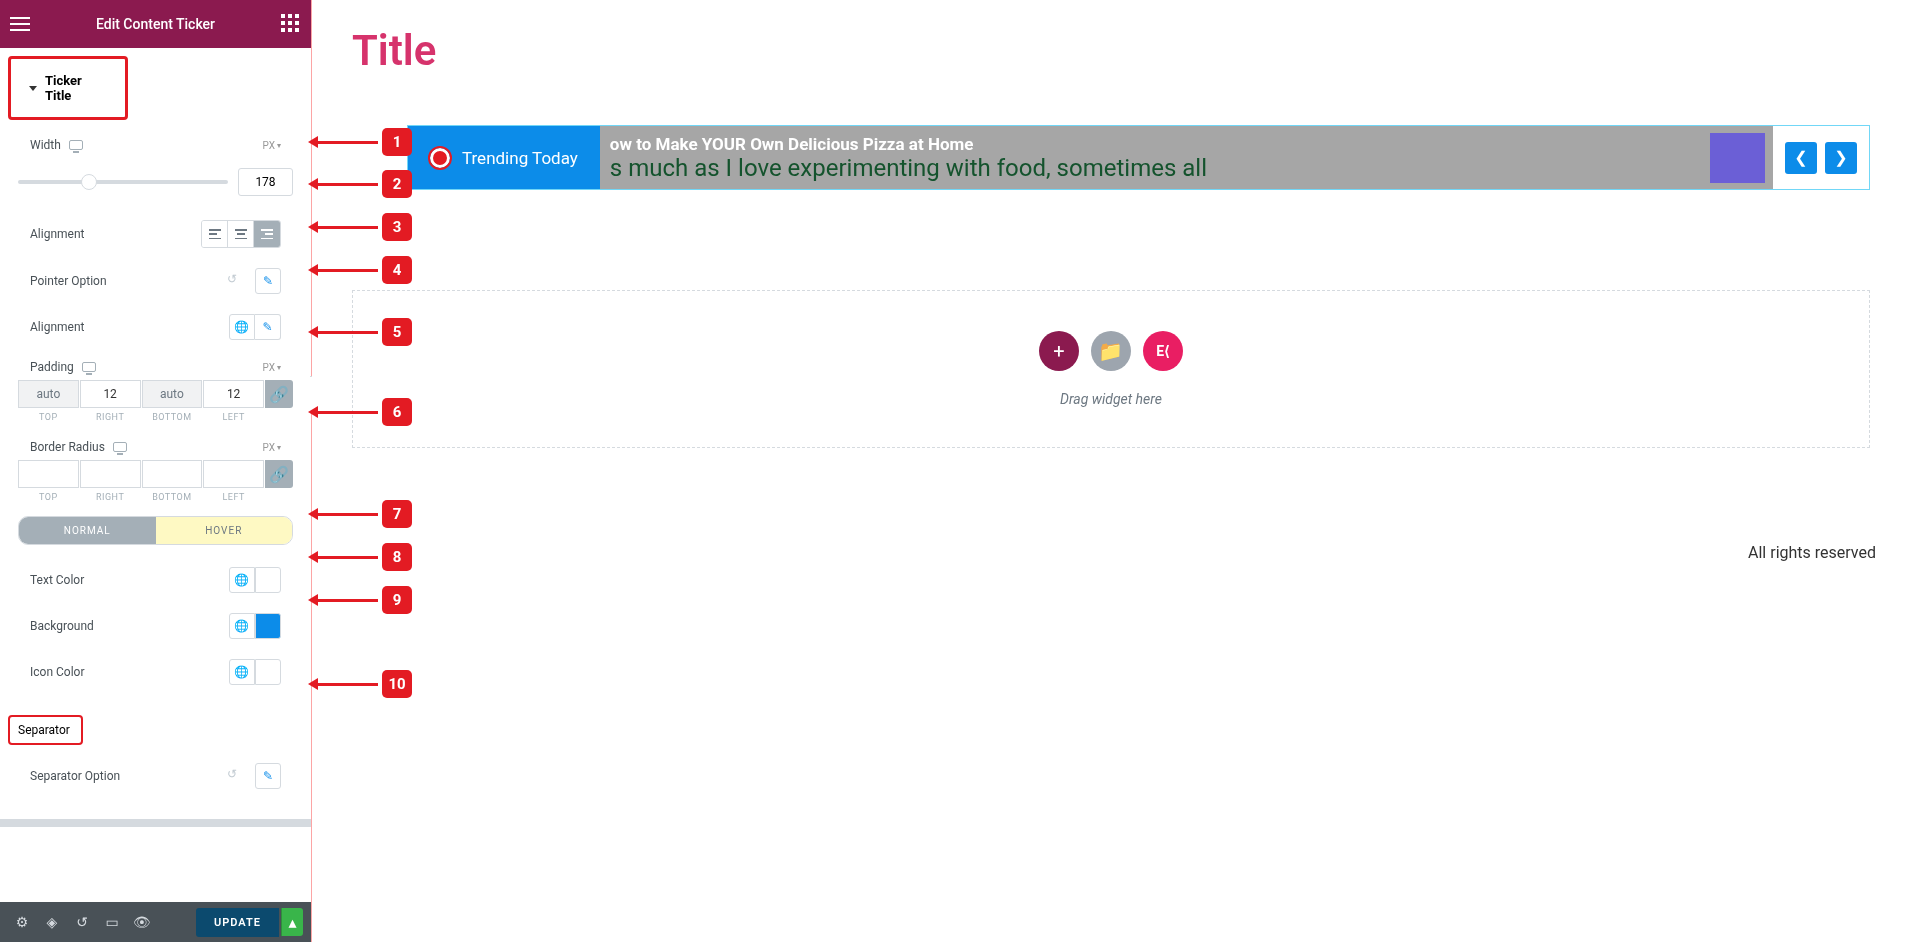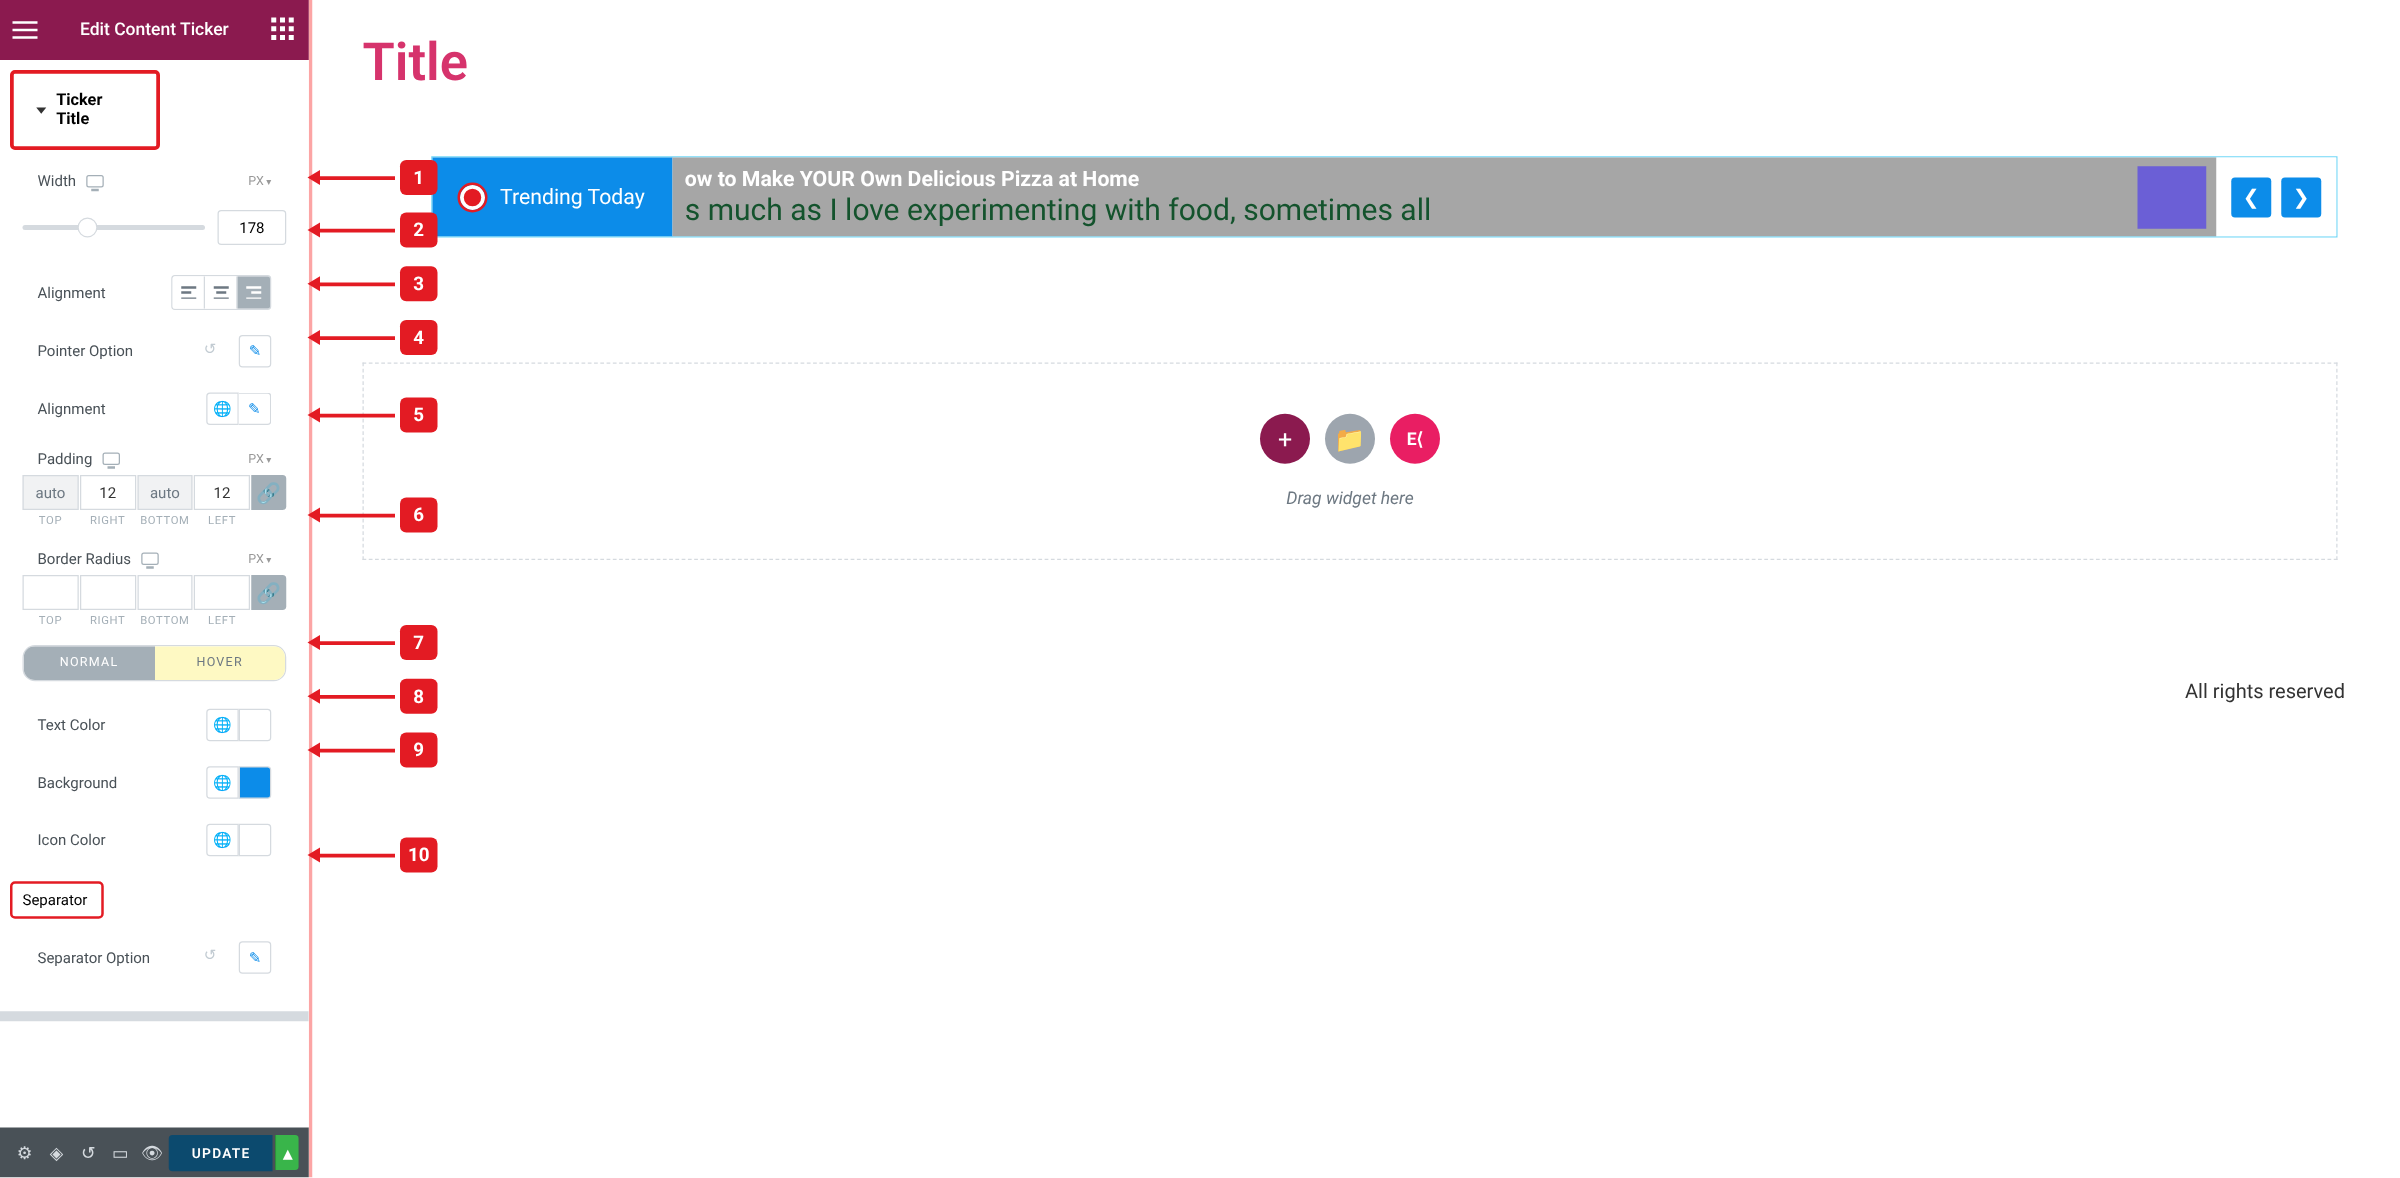--- a/index.html
+++ b/index.html
@@ -1,17 +1,17 @@
 <!DOCTYPE html>
 <html><head>
 <meta charset="utf-8">
 <style>
 *{box-sizing:border-box;margin:0;padding:0;font-family:-apple-system,BlinkMacSystemFont,"Segoe UI",Roboto,sans-serif}
 body{display:flex;height:942px;width:1920px;overflow:hidden;background:#fff}
-.sidebar{width:250px;background:#fff;display:flex;flex-direction:column;border-right:3px solid #fca5a5}
+.sidebar{width:312px;background:#fff;display:flex;flex-direction:column;border-right:1px solid #fca5a5}
 .sidebar-header{background:#8b1a4f;color:#fff;height:48px;display:flex;align-items:center;justify-content:space-between;padding:0 10px}
 .sidebar-header .hamburger{width:20px;height:14px;display:flex;flex-direction:column;justify-content:space-between;cursor:pointer}
 .sidebar-header .hamburger span{height:2px;background:#fff}
 .sidebar-header .title{font-size:14px;font-weight:500}
 .sidebar-header .apps{width:20px;height:20px;display:grid;grid-template-columns:repeat(3,4px);grid-template-rows:repeat(3,4px);gap:3px;cursor:pointer}
 .sidebar-header .apps span{background:#fff}
 .panel{flex:1;overflow-y:auto;background:#fff}
 .section-header{display:flex;align-items:center;gap:8px;padding:14px 18px;border:3px solid #e31b23;border-radius:4px;margin:8px;width:120px;font-weight:700;font-size:13px;cursor:pointer}
 .section-header.small{width:75px;padding:6px 8px;font-weight:400;font-size:12px;border-width:2px}
 .caret{width:0;height:0;border-left:4px solid transparent;border-right:4px solid transparent;border-top:5px solid #333}
@@ -248,21 +248,21 @@
     </div>
 
     <div class="control-row">
       <span>Icon Color</span>
       <div class="right" style="gap:0">
         <div class="globe-btn" style="border-radius:3px 0 0 3px">🌐</div>
         <div class="color-swatch" style="background:#fff"></div>
       </div>
     </div>
 
-    <div class="section-header small" style="margin-top:10px">
+    <div class="section-header small" style="margin-top:20px">
       <span>Separator</span>
     </div>
 
     <div class="control-row">
       <span>Separator Option</span>
       <div class="right">
         <span class="reset-btn">↺</span>
         <div class="edit-btn">✎</div>
       </div>
     </div>

